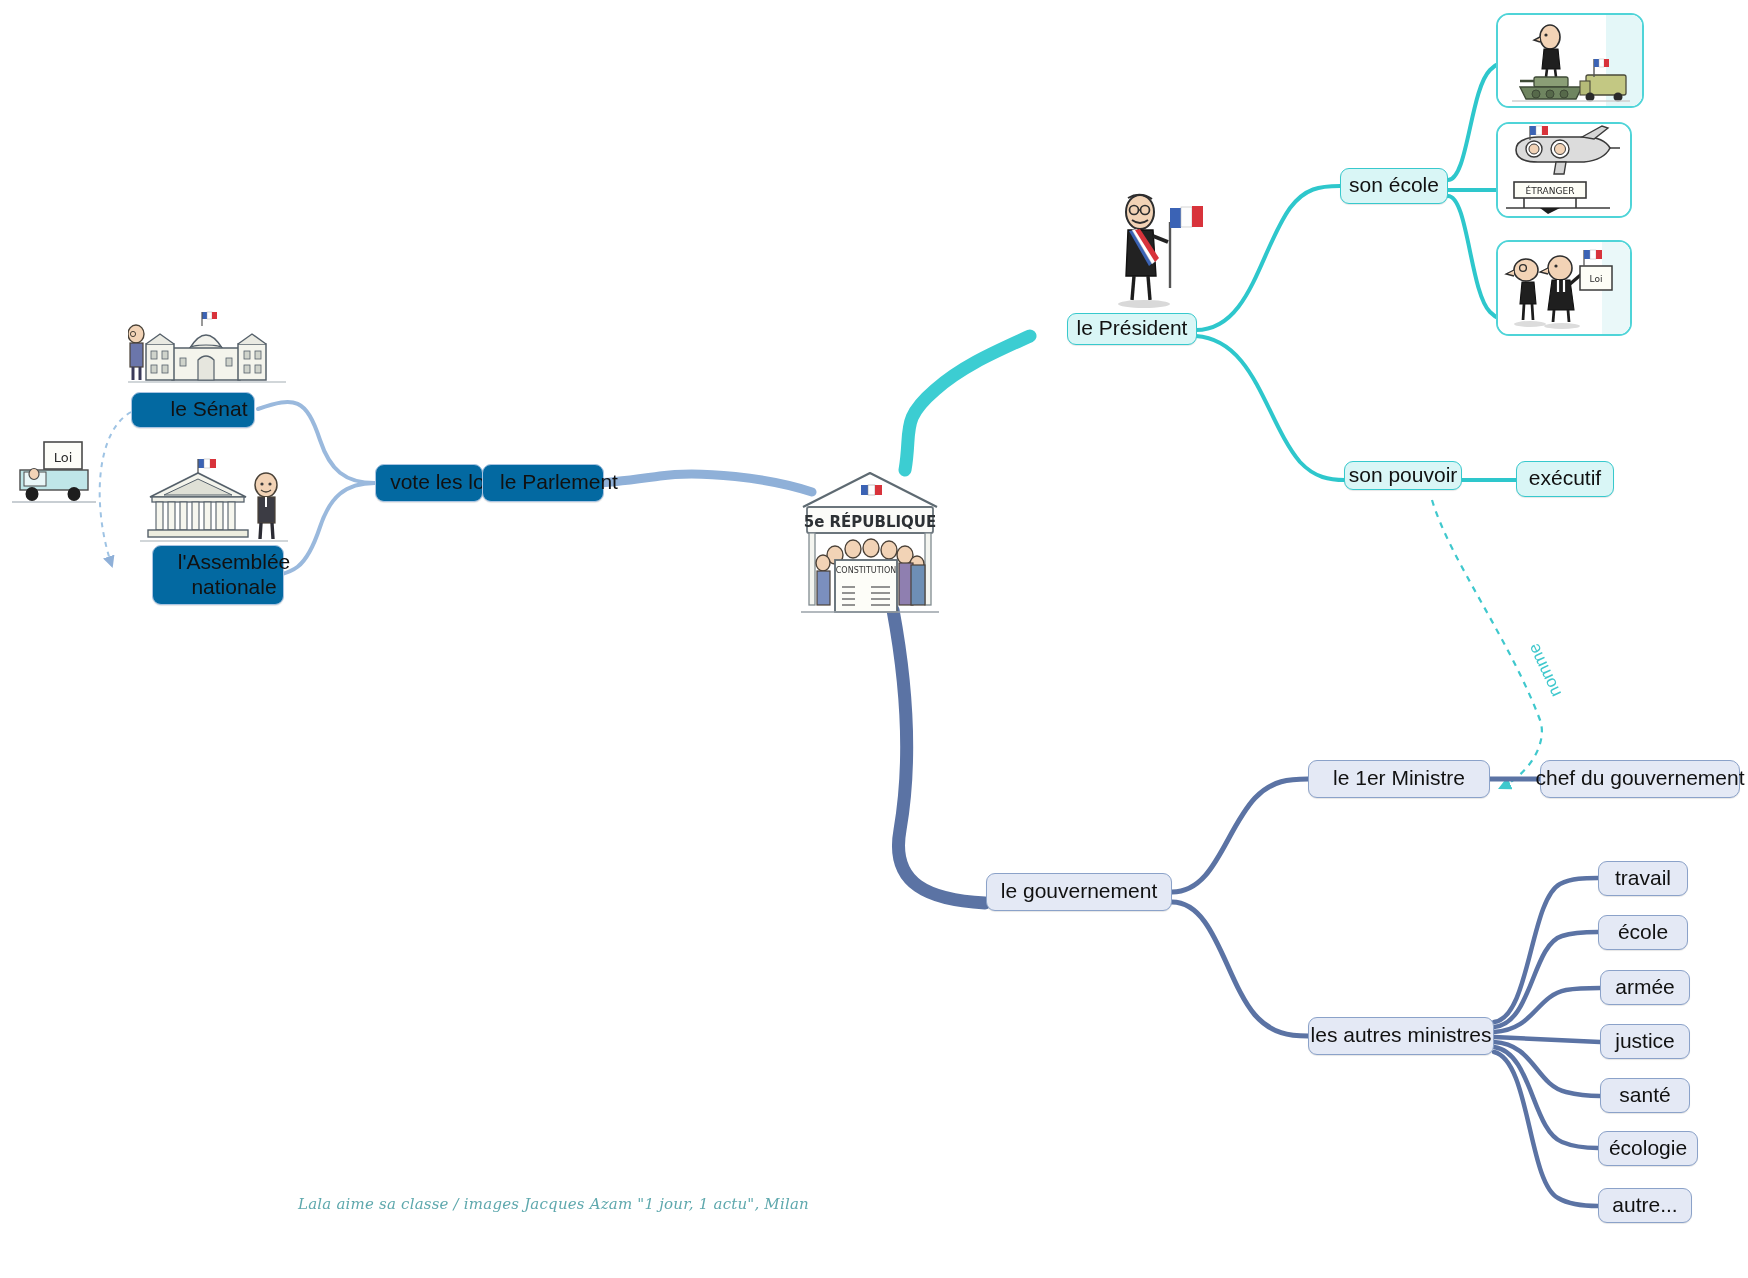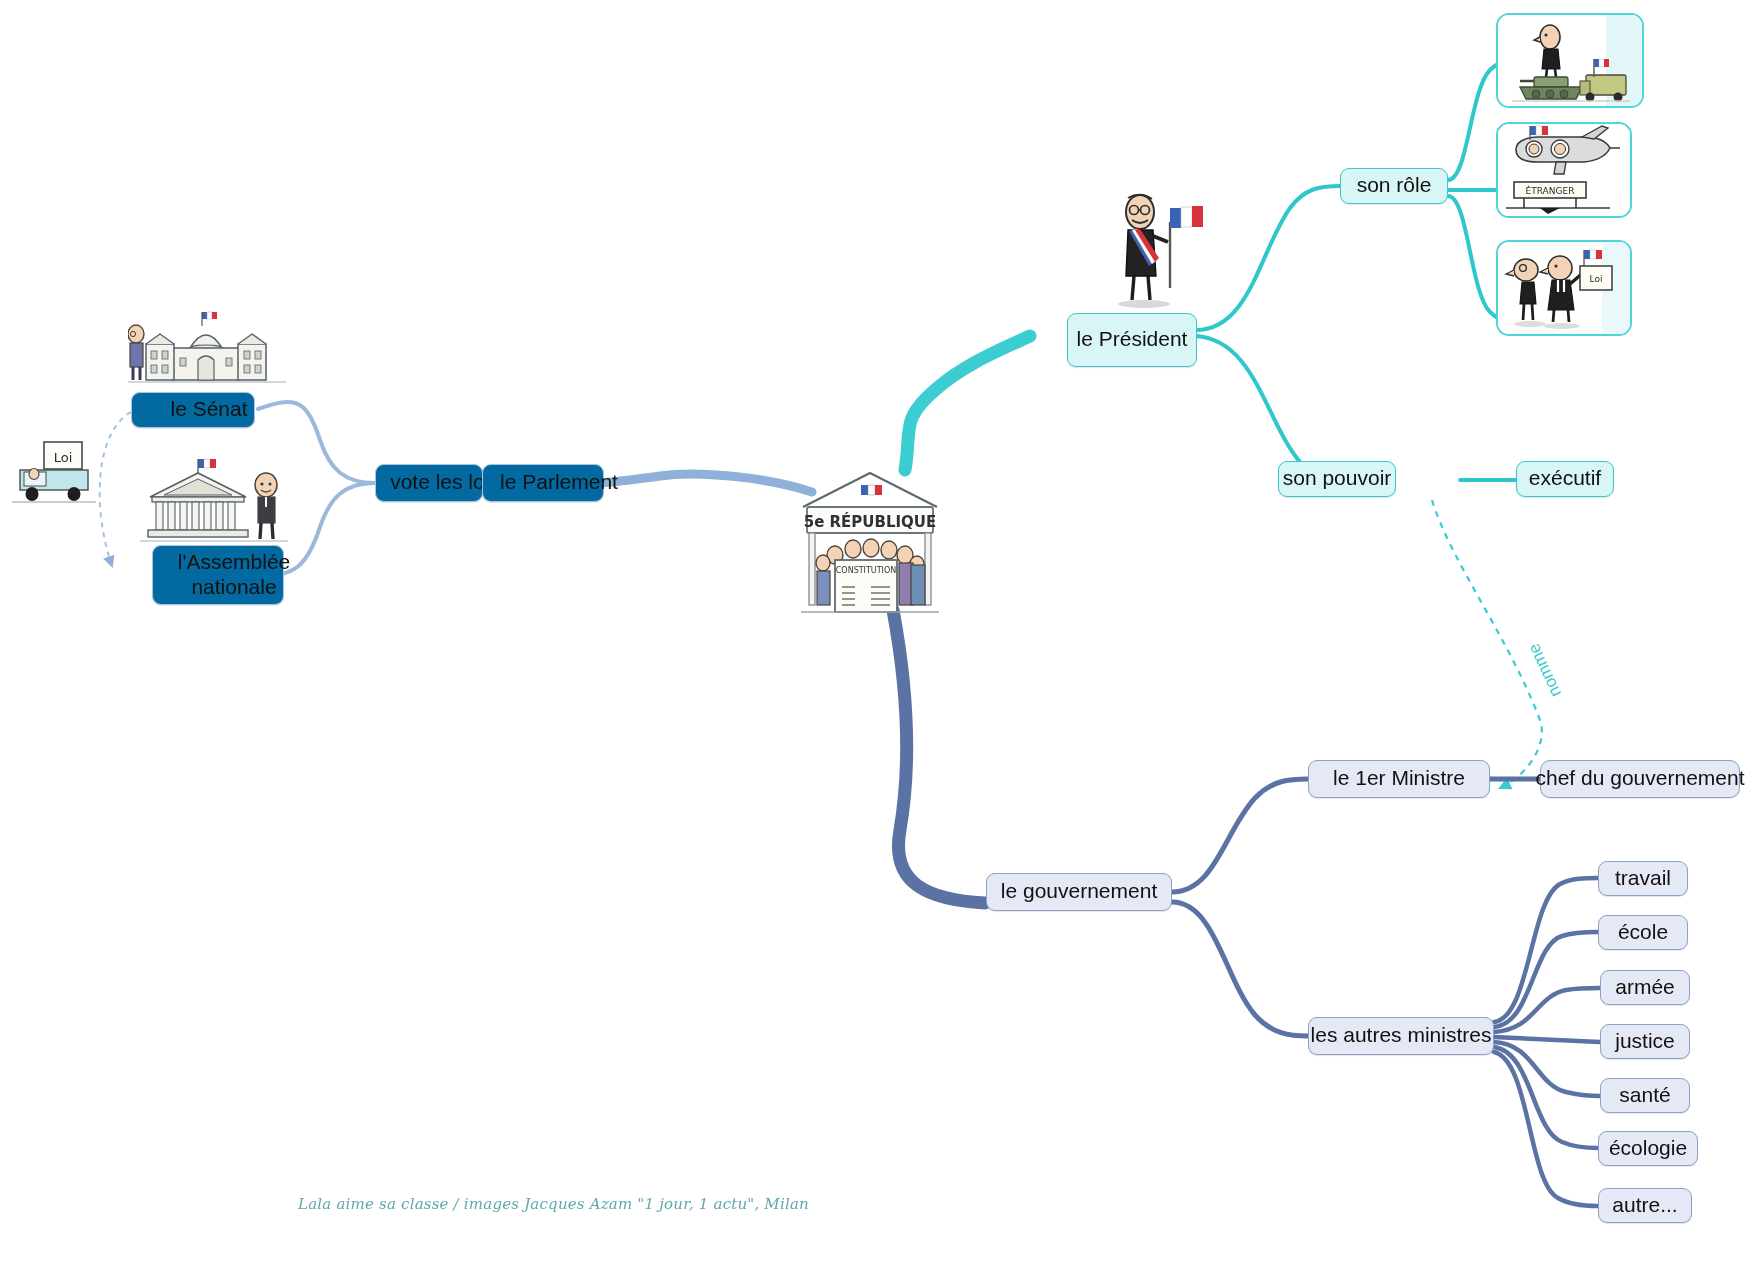--- a/index.html
+++ b/index.html
@@ -326,29 +326,29 @@
       <rect x="62" y="18" width="11" height="20" fill="#3b63b5"></rect>
       <rect x="73" y="17" width="11" height="20" fill="#fdfdfd" stroke="#bbb" stroke-width="0.6"></rect>
       <rect x="84" y="16" width="11" height="21" fill="#d8333b"></rect>
 
       <line x1="26" y1="86" x2="24" y2="110" stroke="#1d1d1d" stroke-width="3.4"></line>
       <line x1="40" y1="86" x2="42" y2="110" stroke="#1d1d1d" stroke-width="3.4"></line>
       <ellipse cx="36" cy="114" rx="26" ry="4" fill="#d9d9d9"></ellipse>
     </svg>
   </div>
 
-  <div class="node n-teal" style="left:1067px; top:313px; width:130px; height:54px;">
+  <div class="node n-teal" style="left:1067px; top:313px; width:130px; height:32px;">
     <span>le Président</span>
   </div>
 
   <div class="node n-teal" style="left:1340px; top:168px; width:108px; height:36px;">
-    <span>son rôle</span>
-  </div>
-
-  <div class="node n-teal" style="left:1278px; top:461px; width:118px; height:36px;text-align:center;">
+    <span>son école</span>
+  </div>
+
+  <div class="node n-teal" style="left:1344px; top:461px; width:118px; height:29px;text-align:center;">
     <span>son pouvoir</span>
   </div>
 
   <div class="node n-teal" style="left:1516px; top:461px; width:98px; height:36px;">
     <span>exécutif</span>
   </div>
 
   <div class="imgbox" style="left:1496px; top:13px; width:148px; height:95px;">
     <svg width="144" height="91" viewBox="0 0 144 91">
       <rect x="0" y="0" width="144" height="91" fill="#ffffff"></rect>

